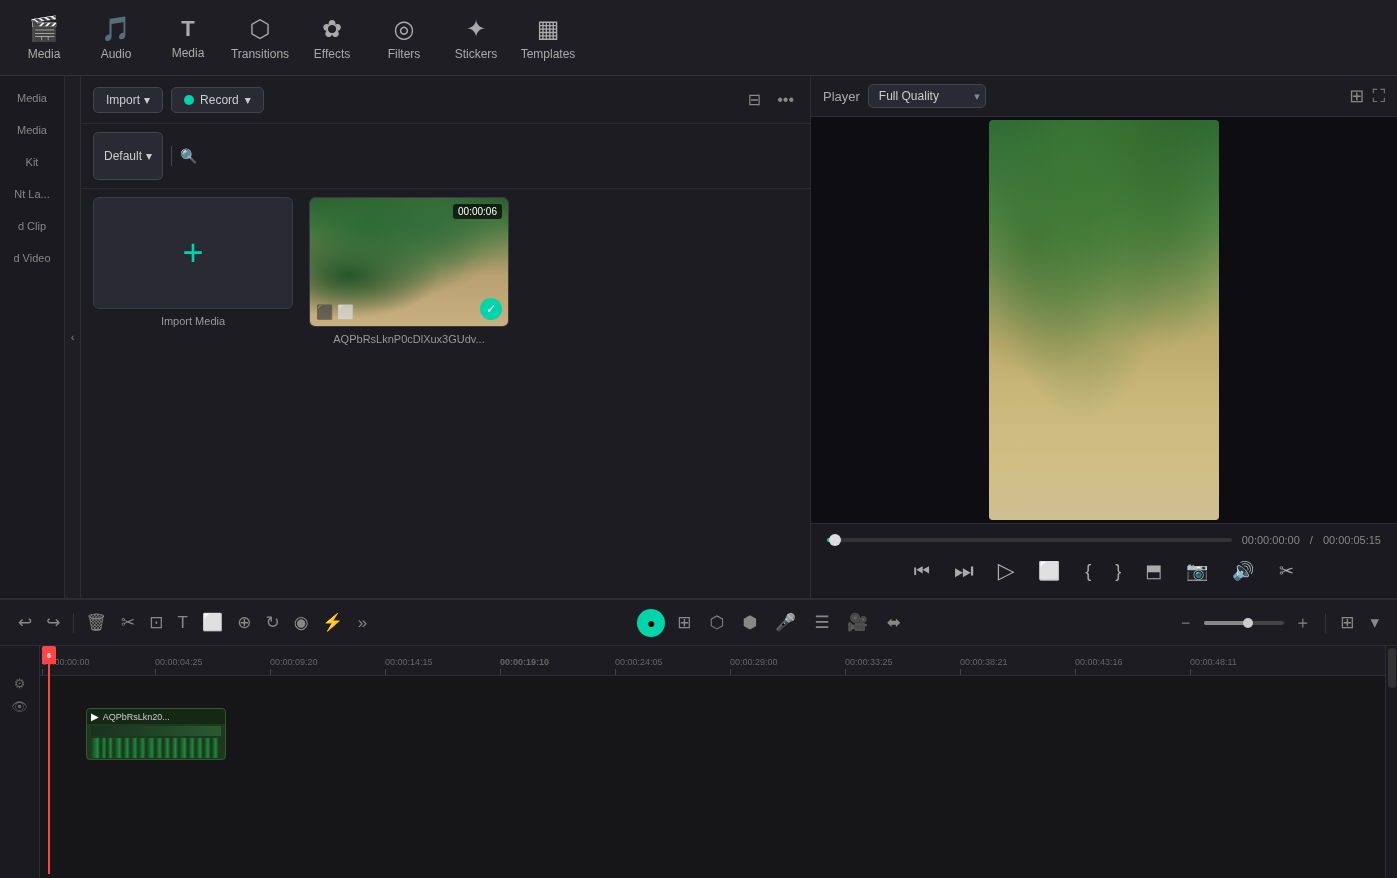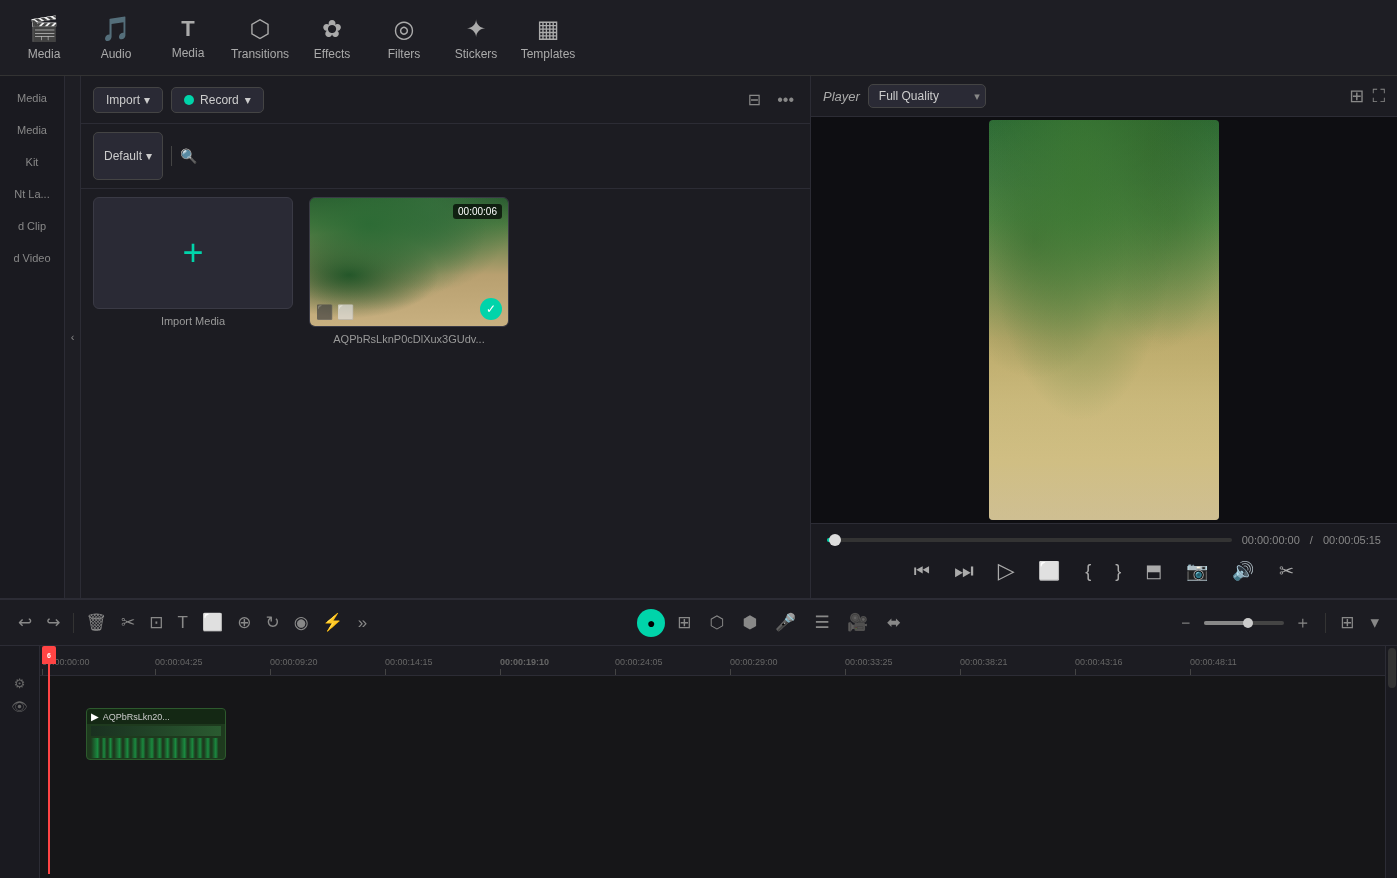--- a/index.html
+++ b/index.html
@@ -269,21 +269,20 @@
       display: flex;
       align-items: center;
       padding: 8px 12px;
       background: #1c1c22;
       border-bottom: 1px solid #2c2c35;
       gap: 8px;
     }
     .player-label {
       color: #aaa;
       font-size: 13px;
-      font-style: italic;
     }
     .quality-select {
       background: #2a2a35;
       border: 1px solid #444;
       color: #ccc;
       padding: 4px 24px 4px 10px;
       border-radius: 5px;
       font-size: 12px;
       cursor: pointer;
       appearance: none;

